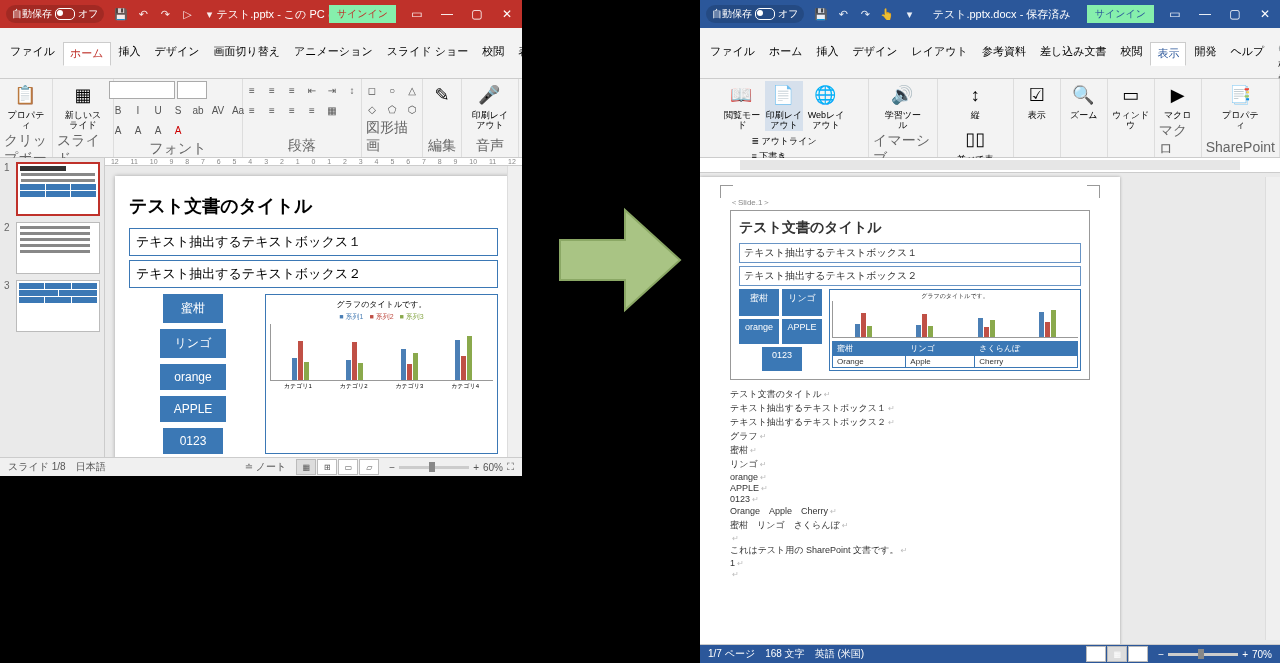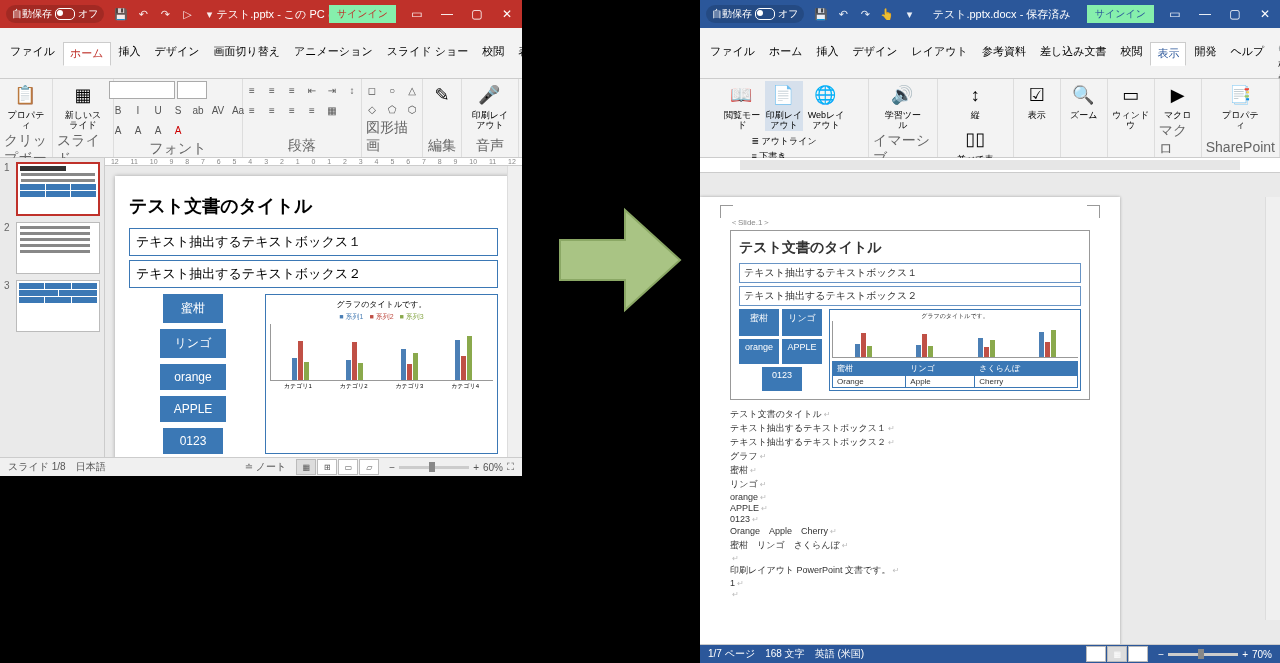--- a/index.html
+++ b/index.html
@@ -87,21 +87,21 @@
 .sb .vb span{width:18px;height:14px;border:1px solid #bbb;background:#fff;display:flex;align-items:center;justify-content:center;font-size:8px}
 .sb .vb .on{background:#ddd}
 .zoom{display:flex;align-items:center;gap:4px}
 .zoom .bar{width:70px;height:3px;background:#ccc;position:relative}
 .zoom .bar::after{content:"";width:6px;height:10px;background:#888;position:absolute;left:30px;top:-4px}
 
 
 .wws{flex:1;background:#eaeaea;overflow:hidden;display:flex;flex-direction:column}
 .wruler{height:14px;background:#fff;border-bottom:1px solid #ccc;position:relative}
 .wruler .inner{height:10px;background:#e6e6e6;margin:2px 40px}
-.page{flex:1;overflow-y:auto;display:flex;justify-content:space-between;padding:24px 0}
+.page{flex:1;overflow-y:auto;display:flex;justify-content:space-between;padding:4px 0}
 .sheet{width:360px;min-height:520px;background:#fff;box-shadow:0 0 3px rgba(0,0,0,.3);padding:20px 30px;font-size:9px;color:#333;position:relative}
 .sheet .corner{position:absolute;width:12px;height:12px;border-color:#999;border-style:solid}
 .sheet .tl{top:8px;left:20px;border-width:1px 0 0 1px}
 .sheet .tr{top:8px;right:20px;border-width:1px 1px 0 0}
 .sheet .tag{font-size:8px;color:#888}
 .sheet .para{margin:1px 0;font-size:9px}
 .sheet .para::after{content:"↵";color:#bbb;font-size:8px;margin-left:2px}
 .embed{border:1px solid #999;padding:8px;margin:2px 0 8px}
 .embed h2{font-size:14px;font-weight:bold;margin:0 0 6px}
 .embed .tbox2{border:1px solid #6894c5;padding:2px 4px;font-size:10px;margin-bottom:3px}
@@ -615,21 +615,21 @@
               <div class="para">蜜柑</div>
               <div class="para">リンゴ</div>
               <div class="para">orange</div>
               <div class="para">APPLE</div>
               <div class="para">0123</div>
               <div class="para">Orange　Apple　Cherry</div>
               <div class="para">蜜柑　リンゴ　さくらんぼ</div>
               <div class="para"></div>
             </div>
         <div id="word-note-lines">
-              <div class="para">印刷レイアウト PowerPoint 文書です。</div>
+              <div class="para">これはテスト用の SharePoint 文書です。</div>
               <div class="para">1</div>
               <div class="para"></div>
             </div>
       </div>
       <div class="vsb"></div>
     </div>
   </div>
   <div class="sb" style="background:#2b579a;color:#fff">
     <span>1/7 ページ</span>
     <span>168 文字</span>

